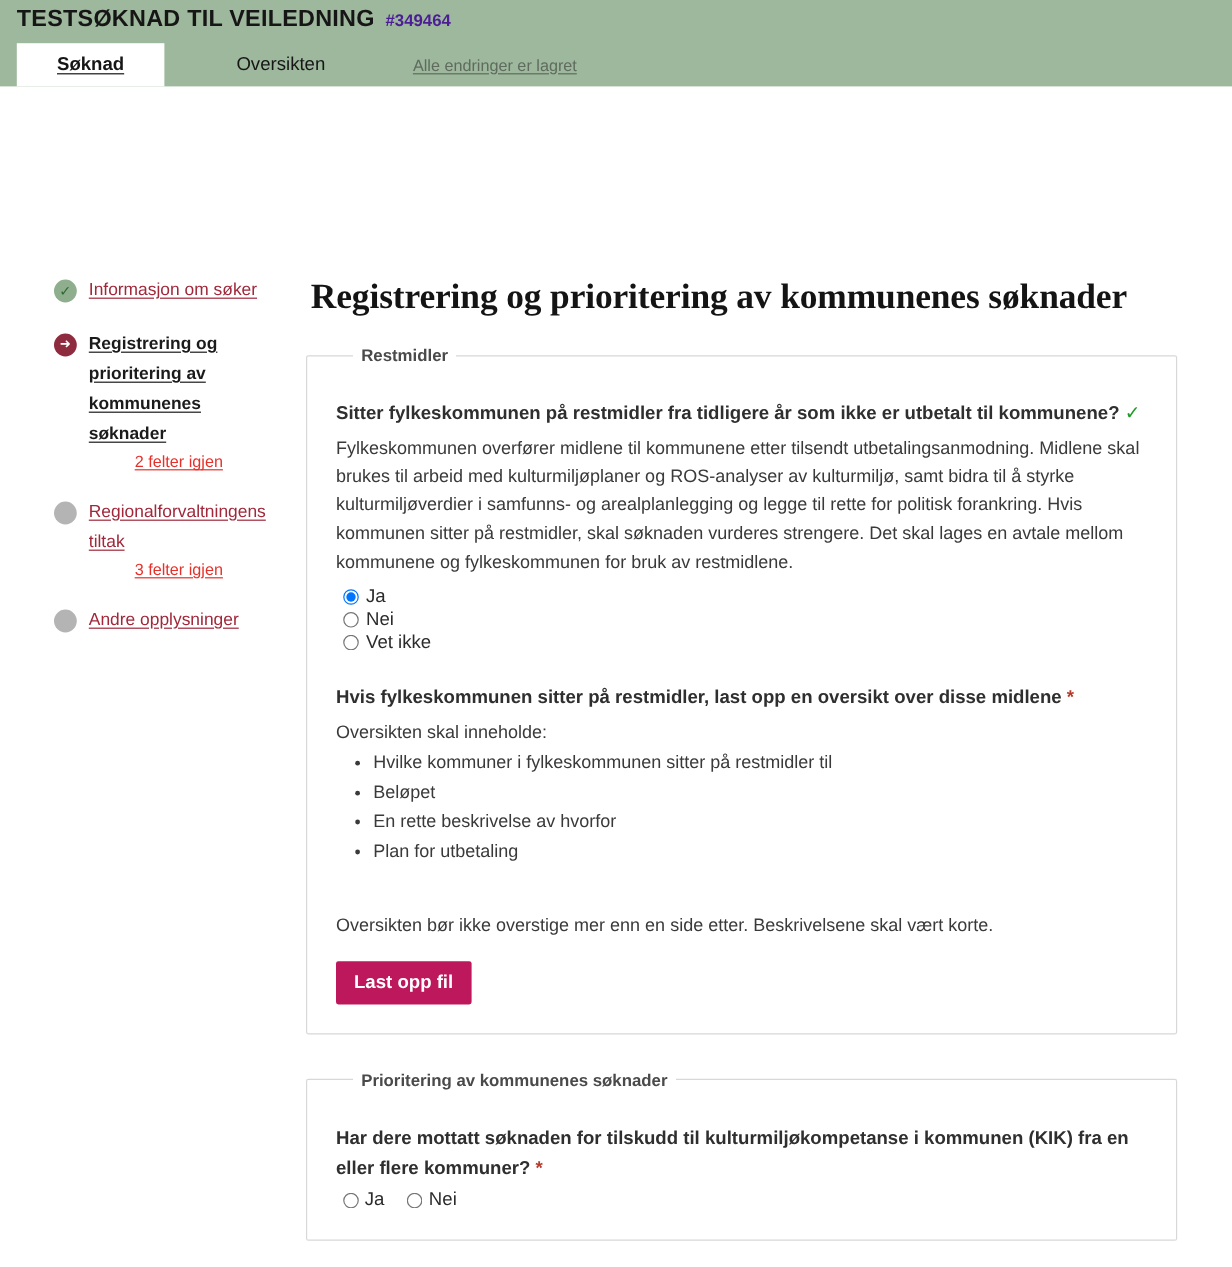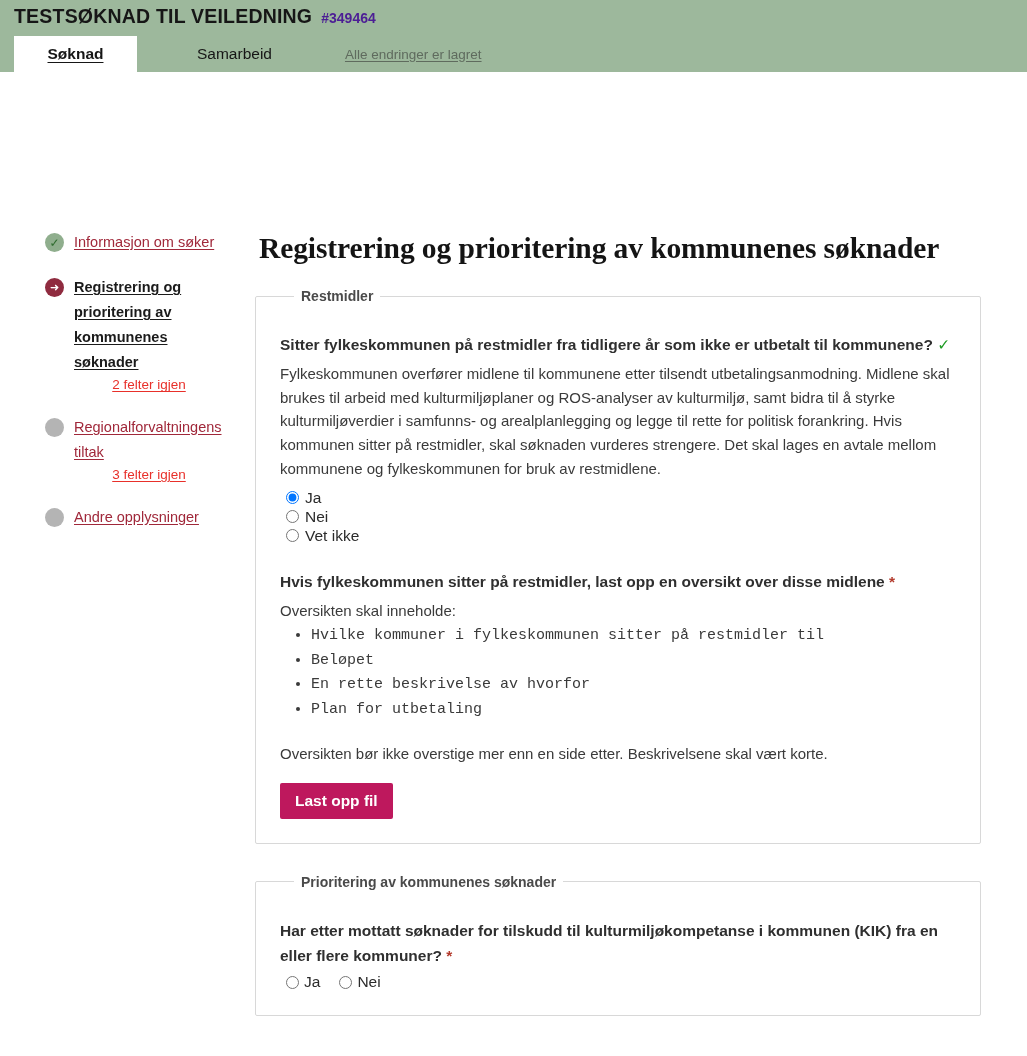--- a/index.html
+++ b/index.html
@@ -183,26 +183,25 @@
   .check-ok { color: #1e9b24; font-weight: normal; }
   .req-star { color: #b33a2c; font-weight: bold; }
   .q-help {
     font-size: 15px;
     line-height: 1.58;
     color: #3a3a3a;
     margin: 0 0 8px 0;
   }
   .q-help.tight { margin-bottom: 2px; }
   ul.q-list {
-    margin: 0 0 20px 0;
+    margin: 0 0 38px 0;
     padding-left: 31px;
     font-size: 15px;
     line-height: 1.63;
     color: #3a3a3a;
-    font-family: Liberation Mono, monospace;
   }
   ul.q-list li { margin: 0; }
   .radio-group { margin: 4px 0 24px 0; }
   .radio-row {
     display: flex;
     align-items: center;
     margin-bottom: 1px;
   }
   .radio-row input[type="radio"] { margin: 0 6px 0 6px; }
   .radio-row label {
@@ -235,21 +234,21 @@
 </head>
 <body>
 
 <div class="app-header">
   <div class="header-title-row">
     <span class="app-title">TESTSØKNAD TIL VEILEDNING</span>
     <span class="app-id">#349464</span>
   </div>
   <div class="tabs">
     <div class="tab active">Søknad</div>
-    <div class="tab inactive">Samarbeid</div>
+    <div class="tab inactive">Oversikten</div>
     <div class="save-status">Alle endringer er lagret</div>
   </div>
 </div>
 
 <div class="page">
 
   <nav class="sidebar">
 
     <div class="nav-item">
       <span class="nav-bullet done">✓</span>
@@ -328,21 +327,21 @@
 
       <p class="q-help">Oversikten bør ikke overstige mer enn en side etter. Beskrivelsene skal vært korte.</p>
 
       <button class="btn-upload">Last opp fil</button>
     </fieldset>
 
     <fieldset class="card">
       <legend>Prioritering av kommunenes søknader</legend>
 
       <div class="q-label">
-        <span>Har etter mottatt søknader for tilskudd til kulturmiljøkompetanse i kommunen (KIK) fra en eller flere kommuner?</span>
+        <span>Har dere mottatt søknaden for tilskudd til kulturmiljøkompetanse i kommunen (KIK) fra en eller flere kommuner?</span>
         <span class="req-star">*</span>
       </div>
 
       <div class="radio-inline">
         <input type="radio" name="kik" id="kik-ja" style="">
         <label for="kik-ja">Ja</label>
         <input type="radio" name="kik" id="kik-nei" style="">
         <label for="kik-nei">Nei</label>
       </div>
     </fieldset>

